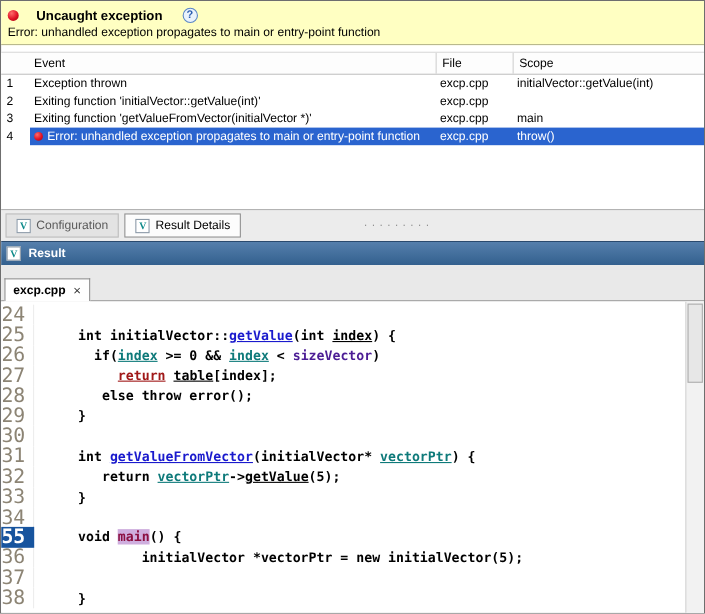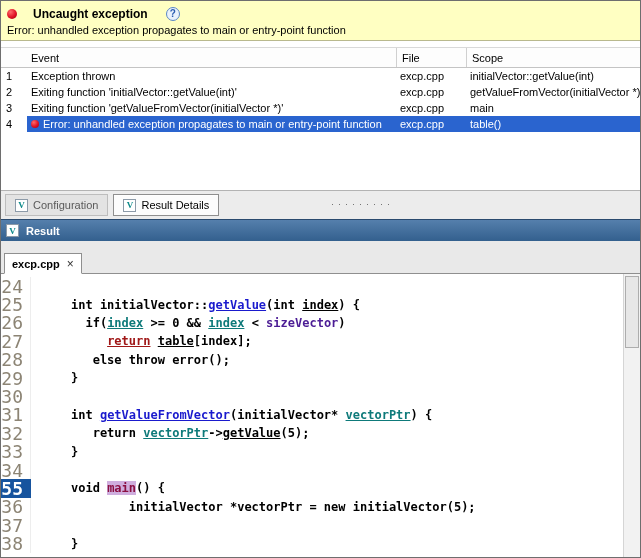--- a/index.html
+++ b/index.html
@@ -107,38 +107,37 @@
           </div>
           <div class="cell">excp.cpp</div>
           <div class="cell">initialVector::getValue(int)</div>
         </div>
         <div class="trow">
           <div class="num">2</div>
           <div class="cell">
             <span>Exiting function 'initialVector::getValue(int)'</span>
           </div>
           <div class="cell">excp.cpp</div>
-          <div class="cell">getValueFromVector(initialVector *)</div>
         </div>
         <div class="trow">
           <div class="num">3</div>
           <div class="cell">
             <span>Exiting function 'getValueFromVector(initialVector *)'</span>
           </div>
           <div class="cell">excp.cpp</div>
           <div class="cell">main</div>
         </div>
         <div class="trow selected">
           <div class="num">4</div>
           <div class="cell">
             <span class="red-dot small"></span>
             <span>Error: unhandled exception propagates to main or entry-point function</span>
           </div>
           <div class="cell">excp.cpp</div>
-          <div class="cell">table()</div>
+          <div class="cell">throw()</div>
         </div>
       </div>
   </div>
 
   <div class="toolbar">
     <div class="tbtn config">
       <span class="v-icon">V</span>
       <span>Configuration</span>
     </div>
     <div class="tbtn details">

